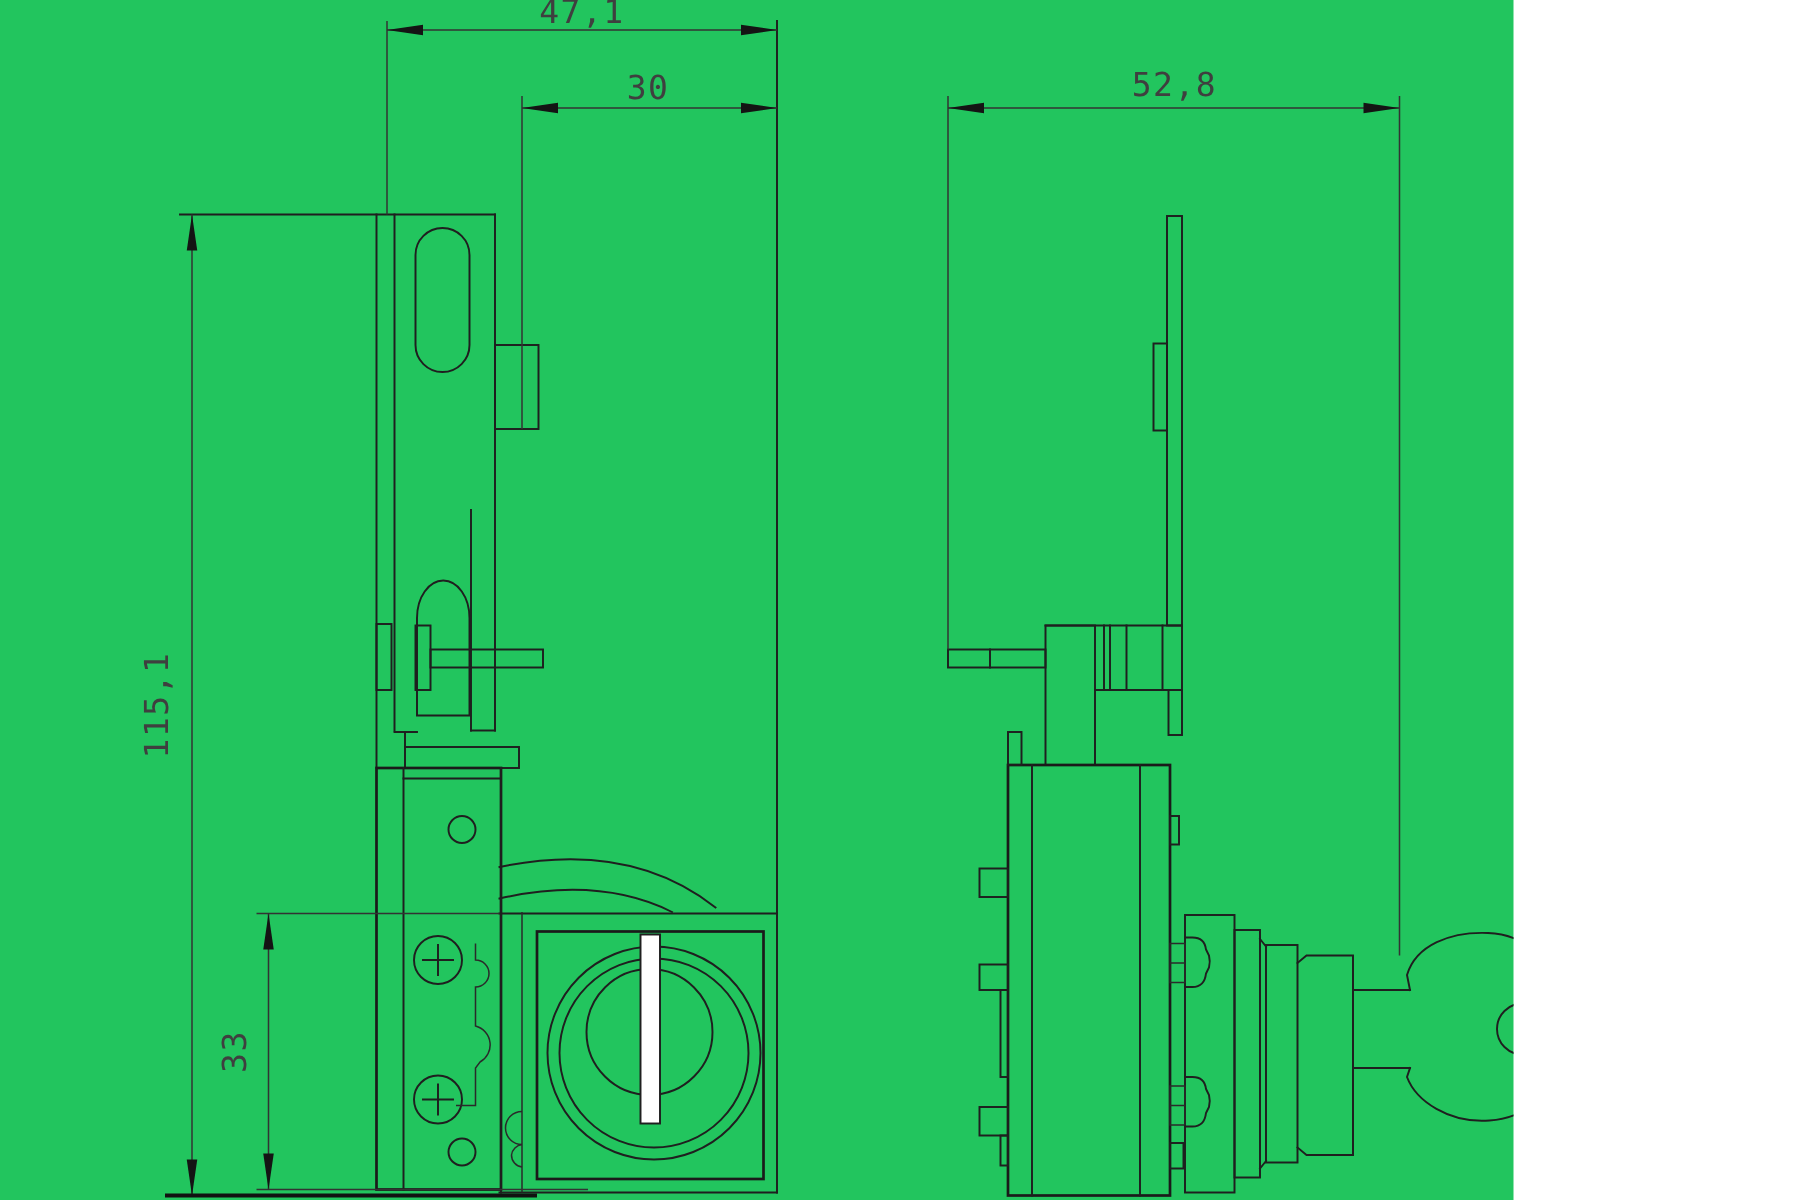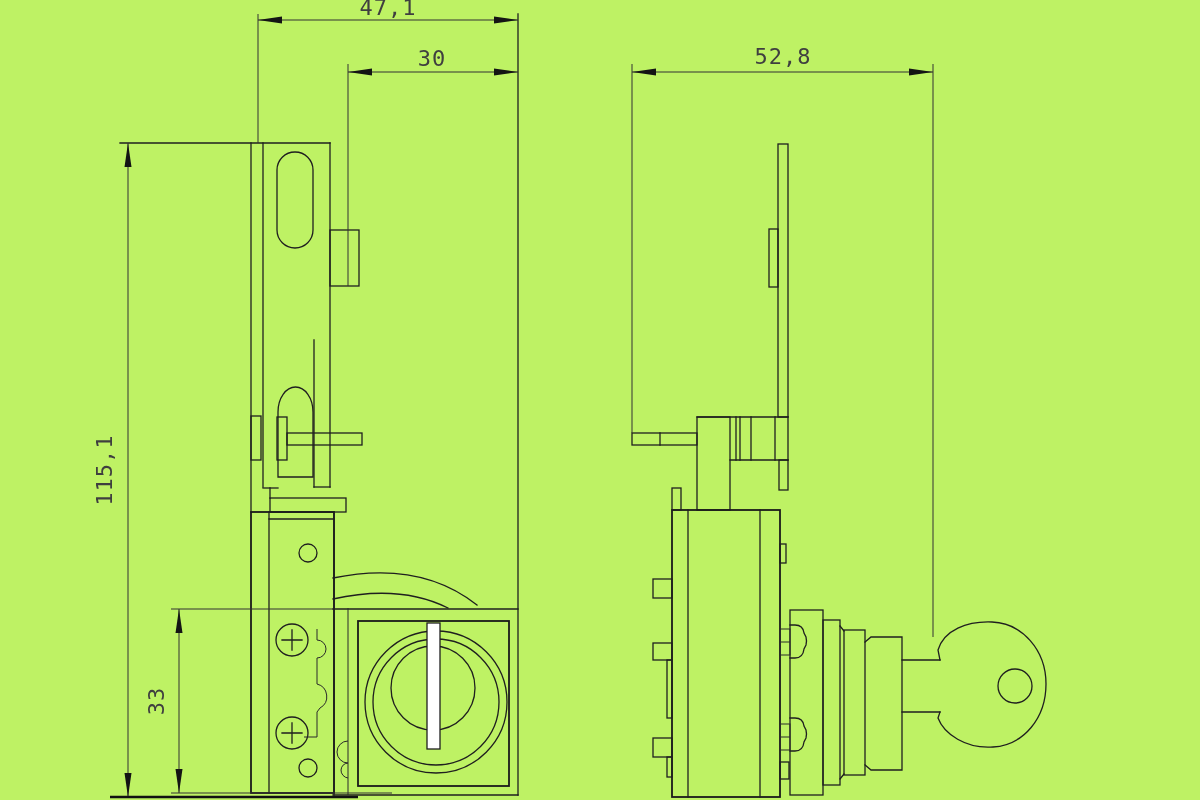--- a/index.html
+++ b/index.html
@@ -1,16 +1,16 @@
 <!DOCTYPE html>
 <html><head>
 <meta charset="utf-8">
 <style>
   html,body{margin:0;padding:0;background:#ffffff;}
-  .stage{position:relative;width:1200px;height:800px;background:#bef264;overflow:hidden;}
+  .stage{position:relative;width:1009px;height:800px;background:#22c55e;overflow:hidden;}
   svg{display:block;}
   .ln{stroke:#1f1f1f;stroke-width:1.3;fill:none;stroke-linecap:square;}
   .ln2{stroke:#1a1a1a;stroke-width:1.8;fill:none;stroke-linecap:square;}
   .thin{stroke:#2a2a2a;stroke-width:1;fill:none;}
   .thick{stroke:#111;stroke-width:2.6;fill:none;}
   .dim{stroke:#333;stroke-width:1;fill:none;stroke-linecap:butt;}
   .arrow{fill:#141414;stroke:none;}
   .white{fill:#ffffff;}
   .dimtext{font-family:"DejaVu Sans Mono","Liberation Mono",monospace;
            font-size:22px;letter-spacing:1px;fill:#3f3f3f;}

